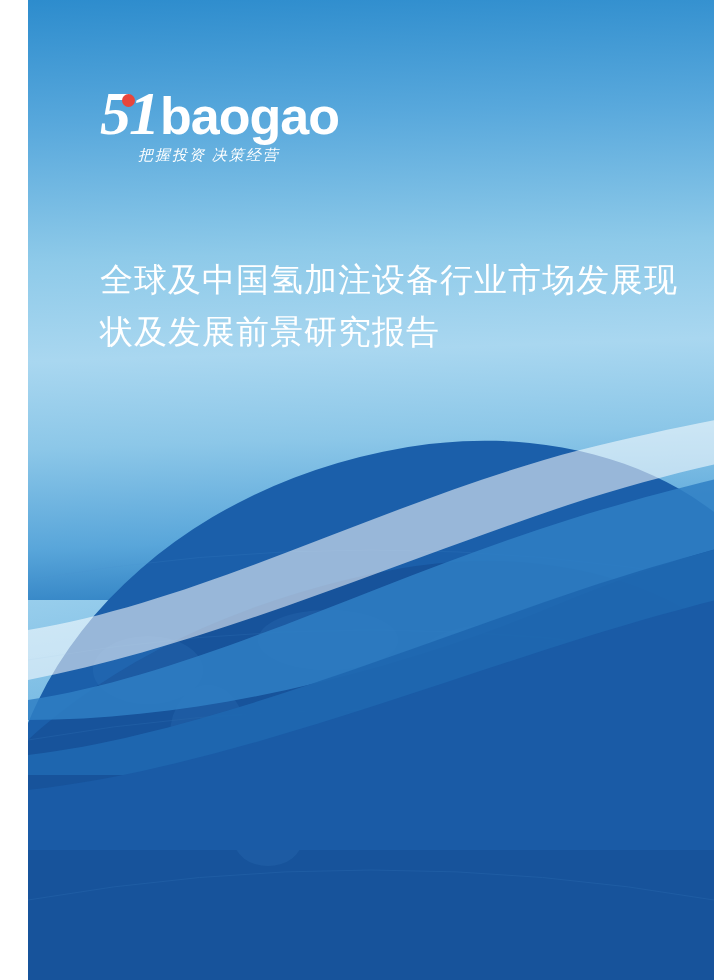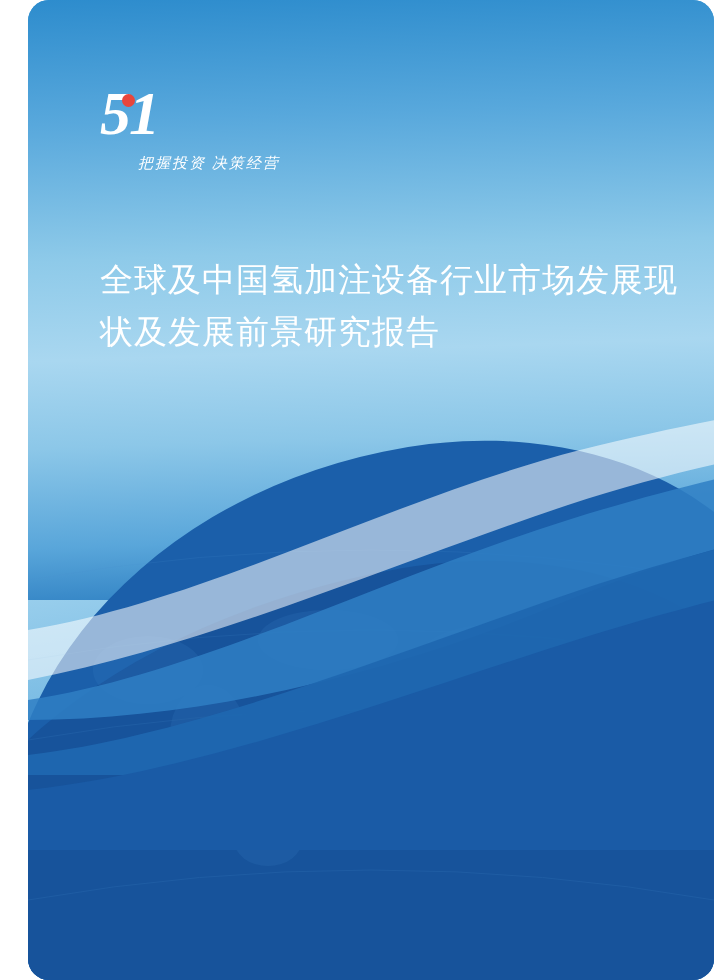--- a/index.html
+++ b/index.html
@@ -43,21 +43,20 @@
 
   
   .panel {
     position: absolute;
     left: 28px;
     top: 0;
     width: 686px;
     height: 980px;
     overflow: hidden;
     background: linear-gradient(170deg, #2f8fd0 0%, #4ba3da 18%, #7dc0e6 38%, #9fd2ee 52%, #7cbde4 64%, #3f93d2 78%, #1f6fb8 100%);
-    border-radius: 21px;
   }
 
   
   .sky {
     position: absolute;
     left: 0;
     top: 0;
     width: 100%;
     height: 600px;
     background: linear-gradient(178deg, #2d8ccd 0%, #58a8dc 20%, #8ecae9 42%, #a9d7f0 58%, #8cc7e8 72%, #59a6da 88%, #2a7cc0 100%);
@@ -137,21 +136,21 @@
   .logo-dot {
     position: absolute;
     left: 22px;
     top: 12px;
     width: 13px;
     height: 13px;
     border-radius: 50%;
     background: #e8463c;
   }
   .logo-tagline {
-    margin-top: 10px;
+    margin-top: 2px;
     margin-left: 38px;
     font-size: 15px;
     color: #ffffff;
     letter-spacing: 2px;
     font-family: "Liberation Serif", serif;
     font-style: italic;
     white-space: nowrap;
   }
 
   
@@ -225,20 +224,21 @@
     <div class="wave" style="top:530px;">
       <svg viewBox="0 0 686 320" preserveAspectRatio="none" xmlns="http://www.w3.org/2000/svg">
         <path d="M0,260 C150,240 310,165 470,105 C570,68 648,48 686,40 L686,320 L0,320 Z" fill="#1a5ba6"></path>
       </svg>
     </div>
 
     <div class="logo">
       <div class="logo-row">
         <span class="logo-dot"></span>
         <span class="logo-51">51</span>
+        <span class="logo-name">baogao</span>
       </div>
       <div class="logo-tagline">把握投资 决策经营</div>
     </div>
 
     <div class="title">全球及中国氢加注设备行业市场发展现状及发展前景研究报告</div>
 
   </div>
 
   <div class="left-strip"></div>
   <div class="right-strip"></div>

